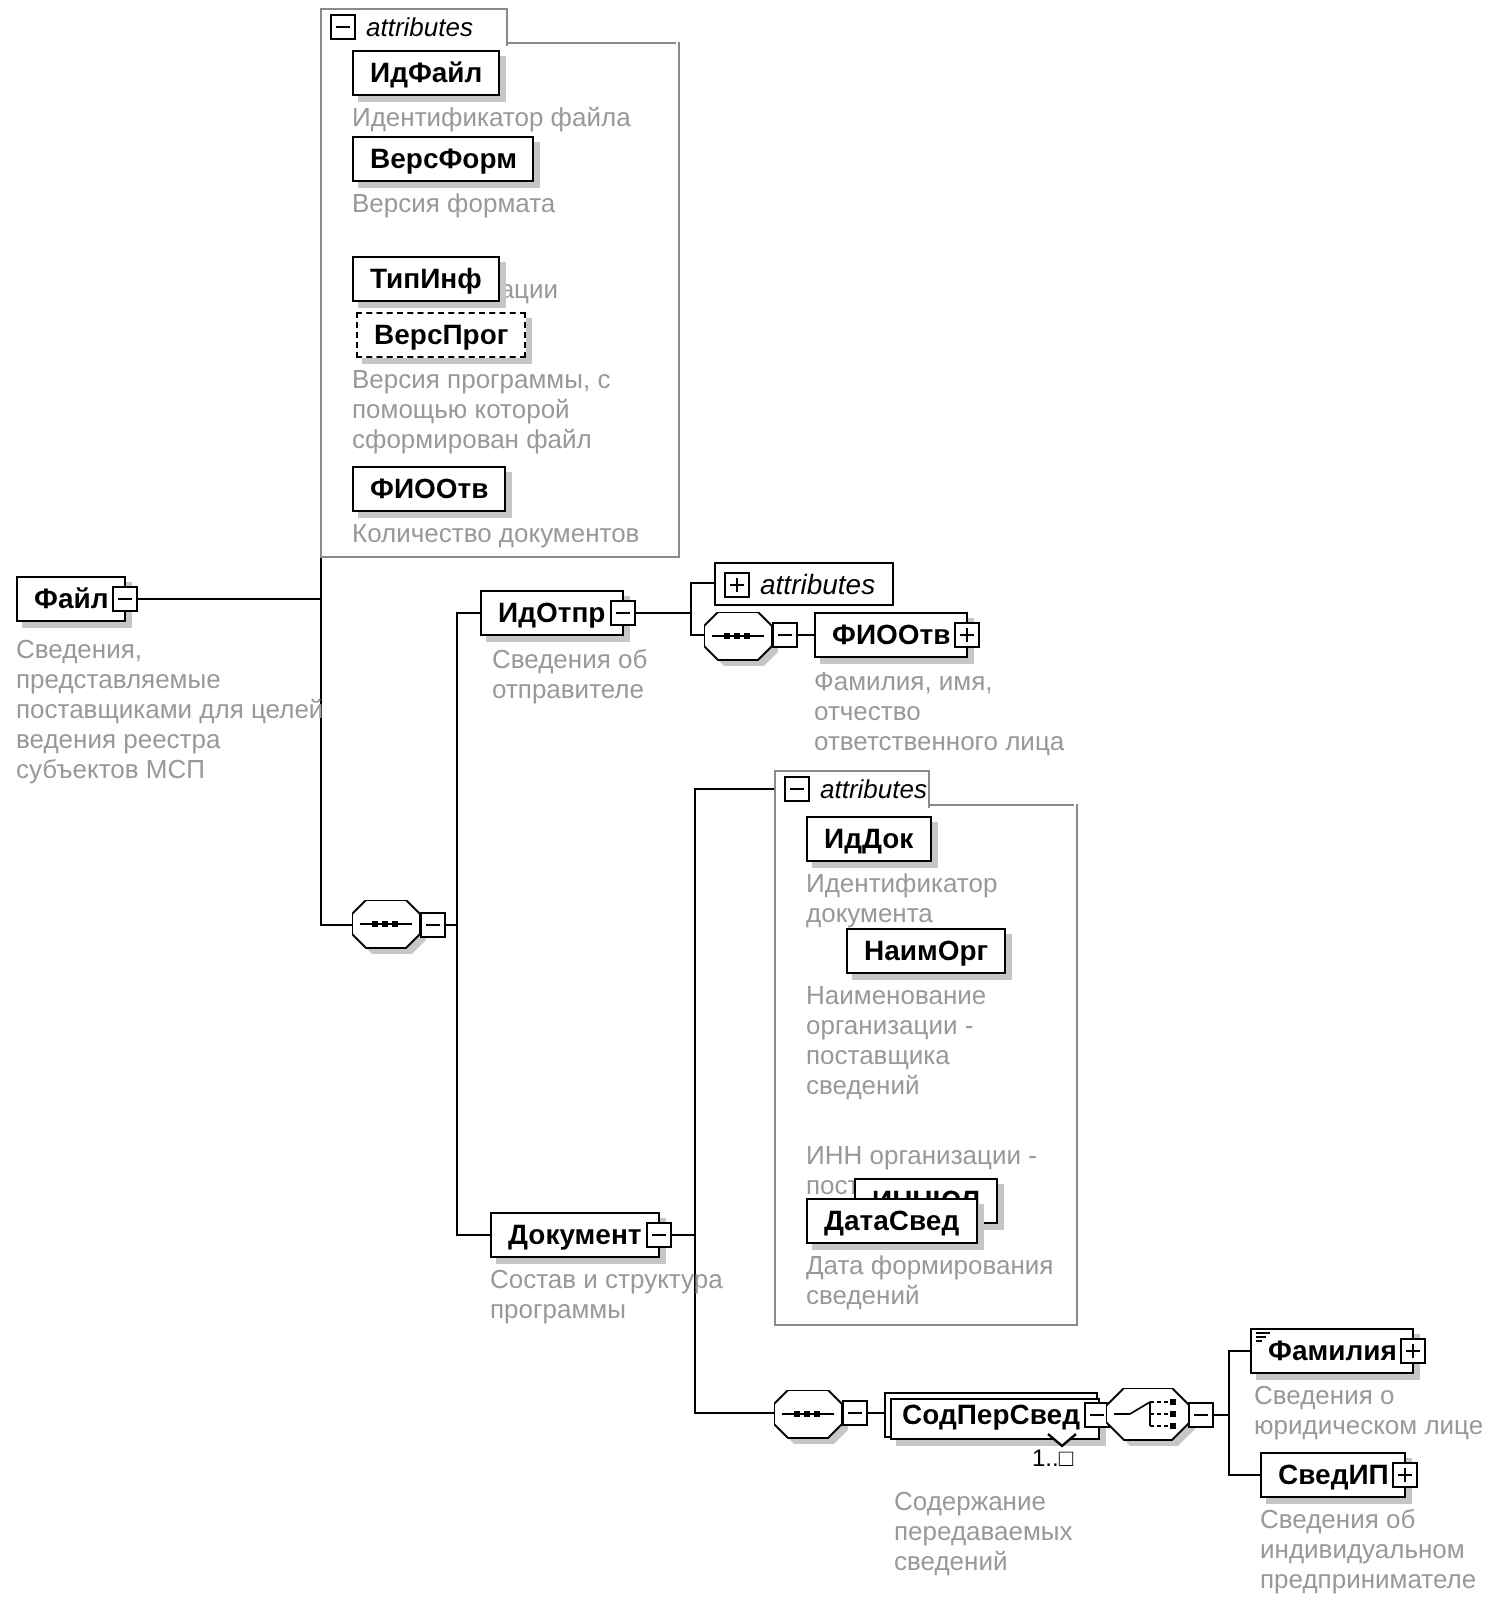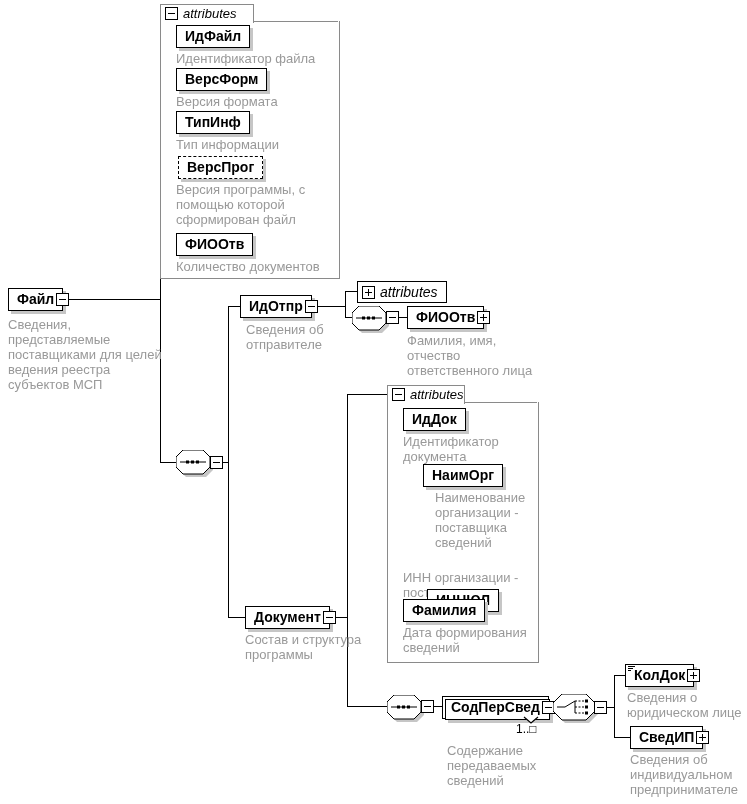--- a/index.html
+++ b/index.html
@@ -79,21 +79,21 @@
 </div>
 <div class="cbody" style="left:160px;top:21px;width:178px;height:257px;"></div>
 <div class="ctop" style="left:253px;top:21px;width:85px;"></div>
 
 <div class="ebox" style="left:176px;top:25px;"><span>ИдФайл</span></div>
 <div class="desc" style="left:176px;top:51px;width:155px;">Идентификатор файла</div>
 
 <div class="ebox" style="left:176px;top:68px;"><span>ВерсФорм</span></div>
 <div class="desc" style="left:176px;top:94px;width:155px;">Версия формата</div>
 
-<div class="ebox" style="left:176px;top:111px;"><span>ТипИнф</span></div>
+<div class="ebox" style="left:176px;top:128px;"><span>ТипИнф</span></div>
 <div class="desc" style="left:176px;top:137px;width:155px;">Тип информации</div>
 
 <div class="ebox dashed" style="left:178px;top:156px;"><span>ВерсПрог</span></div>
 <div class="desc" style="left:176px;top:182px;width:150px;">Версия программы, с помощью которой сформирован файл</div>
 
 <div class="ebox" style="left:176px;top:233px;"><span>ФИООтв</span></div>
 <div class="desc" style="left:176px;top:259px;width:160px;">Количество документов</div>
 
 <div class="ebox" style="left:8px;top:288px;">
   <span>Файл</span>
@@ -146,26 +146,26 @@
 <div class="ctab" style="left:387px;top:385px;width:66px;height:17px;">
   <span class="xp inline"></span><span>attributes</span>
 </div>
 <div class="cbody" style="left:387px;top:402px;width:150px;height:260px;"></div>
 <div class="ctop" style="left:464px;top:402px;width:73px;"></div>
 
 <div class="ebox" style="left:403px;top:408px;"><span>ИдДок</span></div>
 <div class="desc" style="left:403px;top:434px;width:125px;">Идентификатор документа</div>
 
 <div class="ebox" style="left:403px;top:464px;margin-left:20px;"><span>НаимОрг</span></div>
-<div class="desc" style="left:403px;top:490px;width:130px;margin-left:32px;">Наименование организации - поставщика сведений</div>
+<div class="desc" style="left:403px;top:490px;width:130px;">Наименование организации - поставщика сведений</div>
 
 <div class="ebox" style="left:427px;top:544px;margin-top:45px;"><span>ИННЮЛ</span></div>
 <div class="desc" style="left:403px;top:570px;width:132px;">ИНН организации - поставщика сведений</div>
 
-<div class="ebox" style="left:403px;top:599px;"><span>Фамилия</span></div>
+<div class="ebox" style="left:403px;top:599px;"><span>ДатаСвед</span></div>
 <div class="desc" style="left:403px;top:625px;width:132px;">Дата формирования сведений</div>
 
 <svg class="icon-svg" style="left:387px;top:695px;" width="38" height="28">
   <polygon points="10,3 30,3 37,10 37,20 30,27 10,27 3,20 3,10" fill="#c6c6c6" stroke="none"></polygon>
   <polygon points="7,0 27,0 34,7 34,17 27,24 7,24 0,17 0,7" fill="#fff" stroke="#000"></polygon>
   <line x1="4" y1="12" x2="30" y2="12" stroke="#000"></line>
   <rect x="10" y="10.5" width="3" height="3" fill="#000"></rect>
   <rect x="15" y="10.5" width="3" height="3" fill="#000"></rect>
   <rect x="20" y="10.5" width="3" height="3" fill="#000"></rect>
 </svg>
@@ -195,21 +195,21 @@
   <rect x="32" y="17.5" width="3" height="3" fill="#000"></rect>
 </svg>
 <span class="xp" style="left:594px;top:701px;"></span>
 
 <div class="ebox" style="left:625px;top:664px;">
   <svg class="tlm" width="9" height="8">
     <line x1="1" y1="1.5" x2="8" y2="1.5" stroke="#000"></line>
     <line x1="1" y1="3.5" x2="6" y2="3.5" stroke="#000"></line>
     <line x1="1" y1="5.5" x2="4" y2="5.5" stroke="#000"></line>
   </svg>
-  <span>КолДок</span>
+  <span>Фамилия</span>
   <span class="xp plus att"></span>
 </div>
 <div class="desc" style="left:627px;top:690px;width:118px;">Сведения о юридическом лице</div>
 
 <div class="ebox" style="left:630px;top:726px;">
   <span>СведИП</span>
   <span class="xp plus att"></span>
 </div>
 <div class="desc" style="left:630px;top:752px;width:122px;">Сведения об индивидуальном предпринимателе</div>
 

